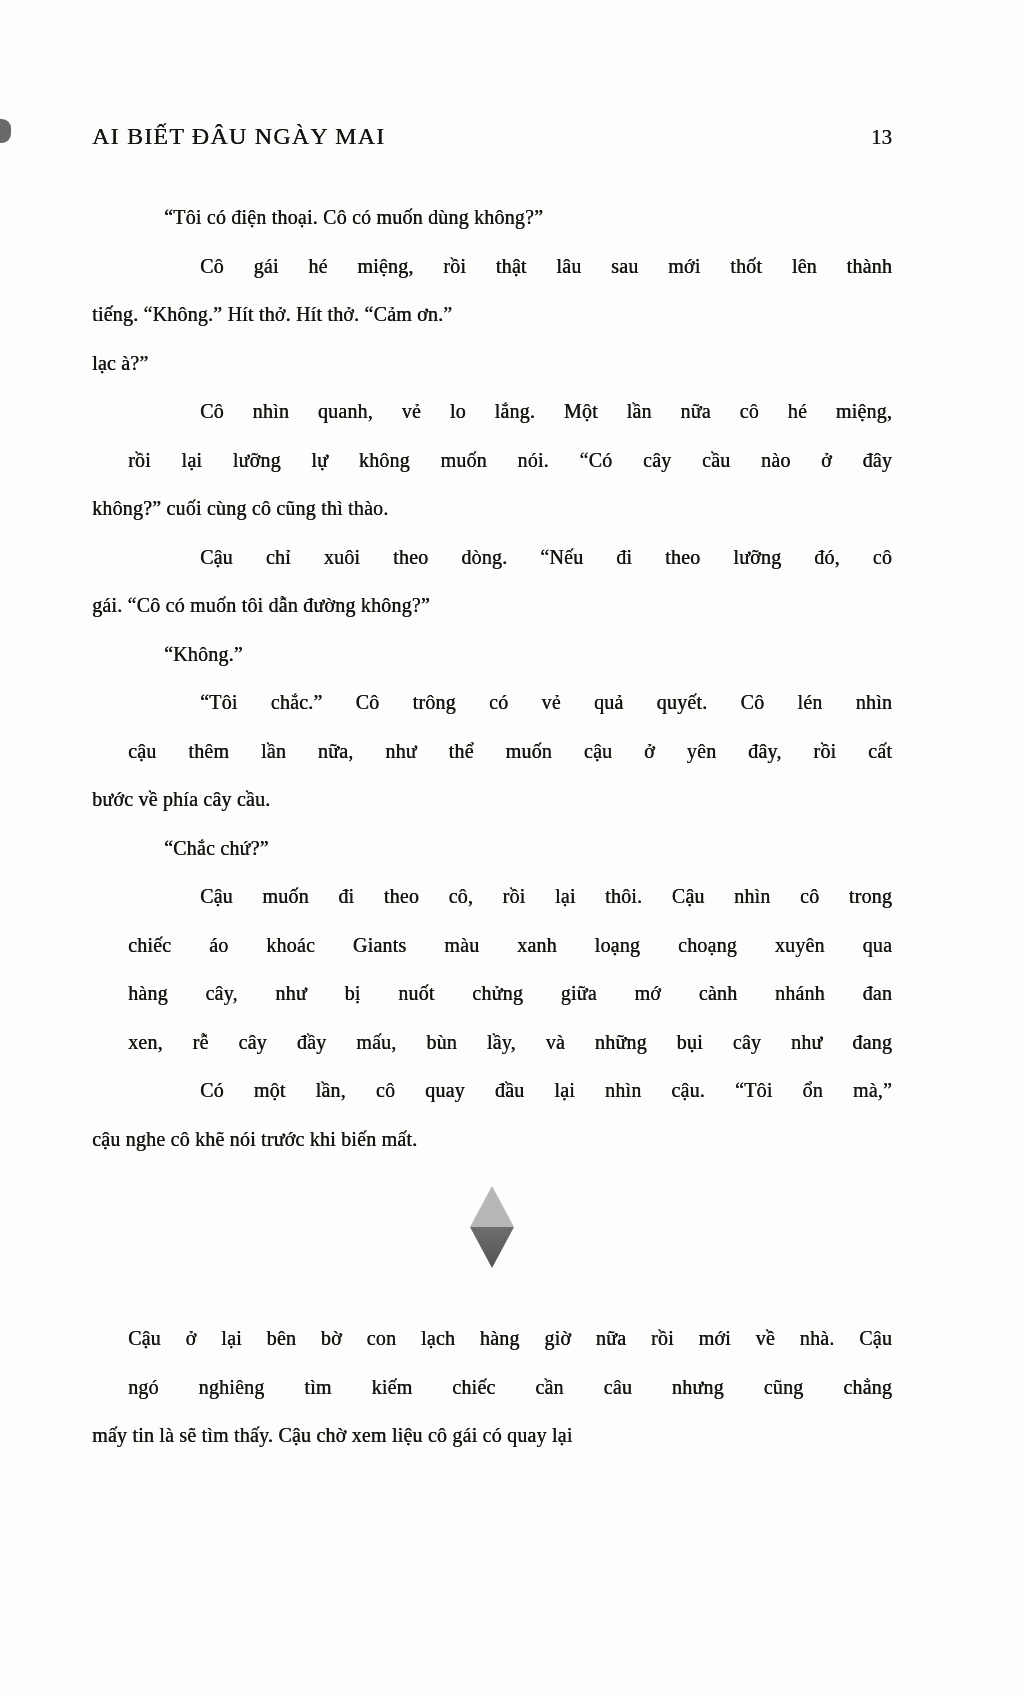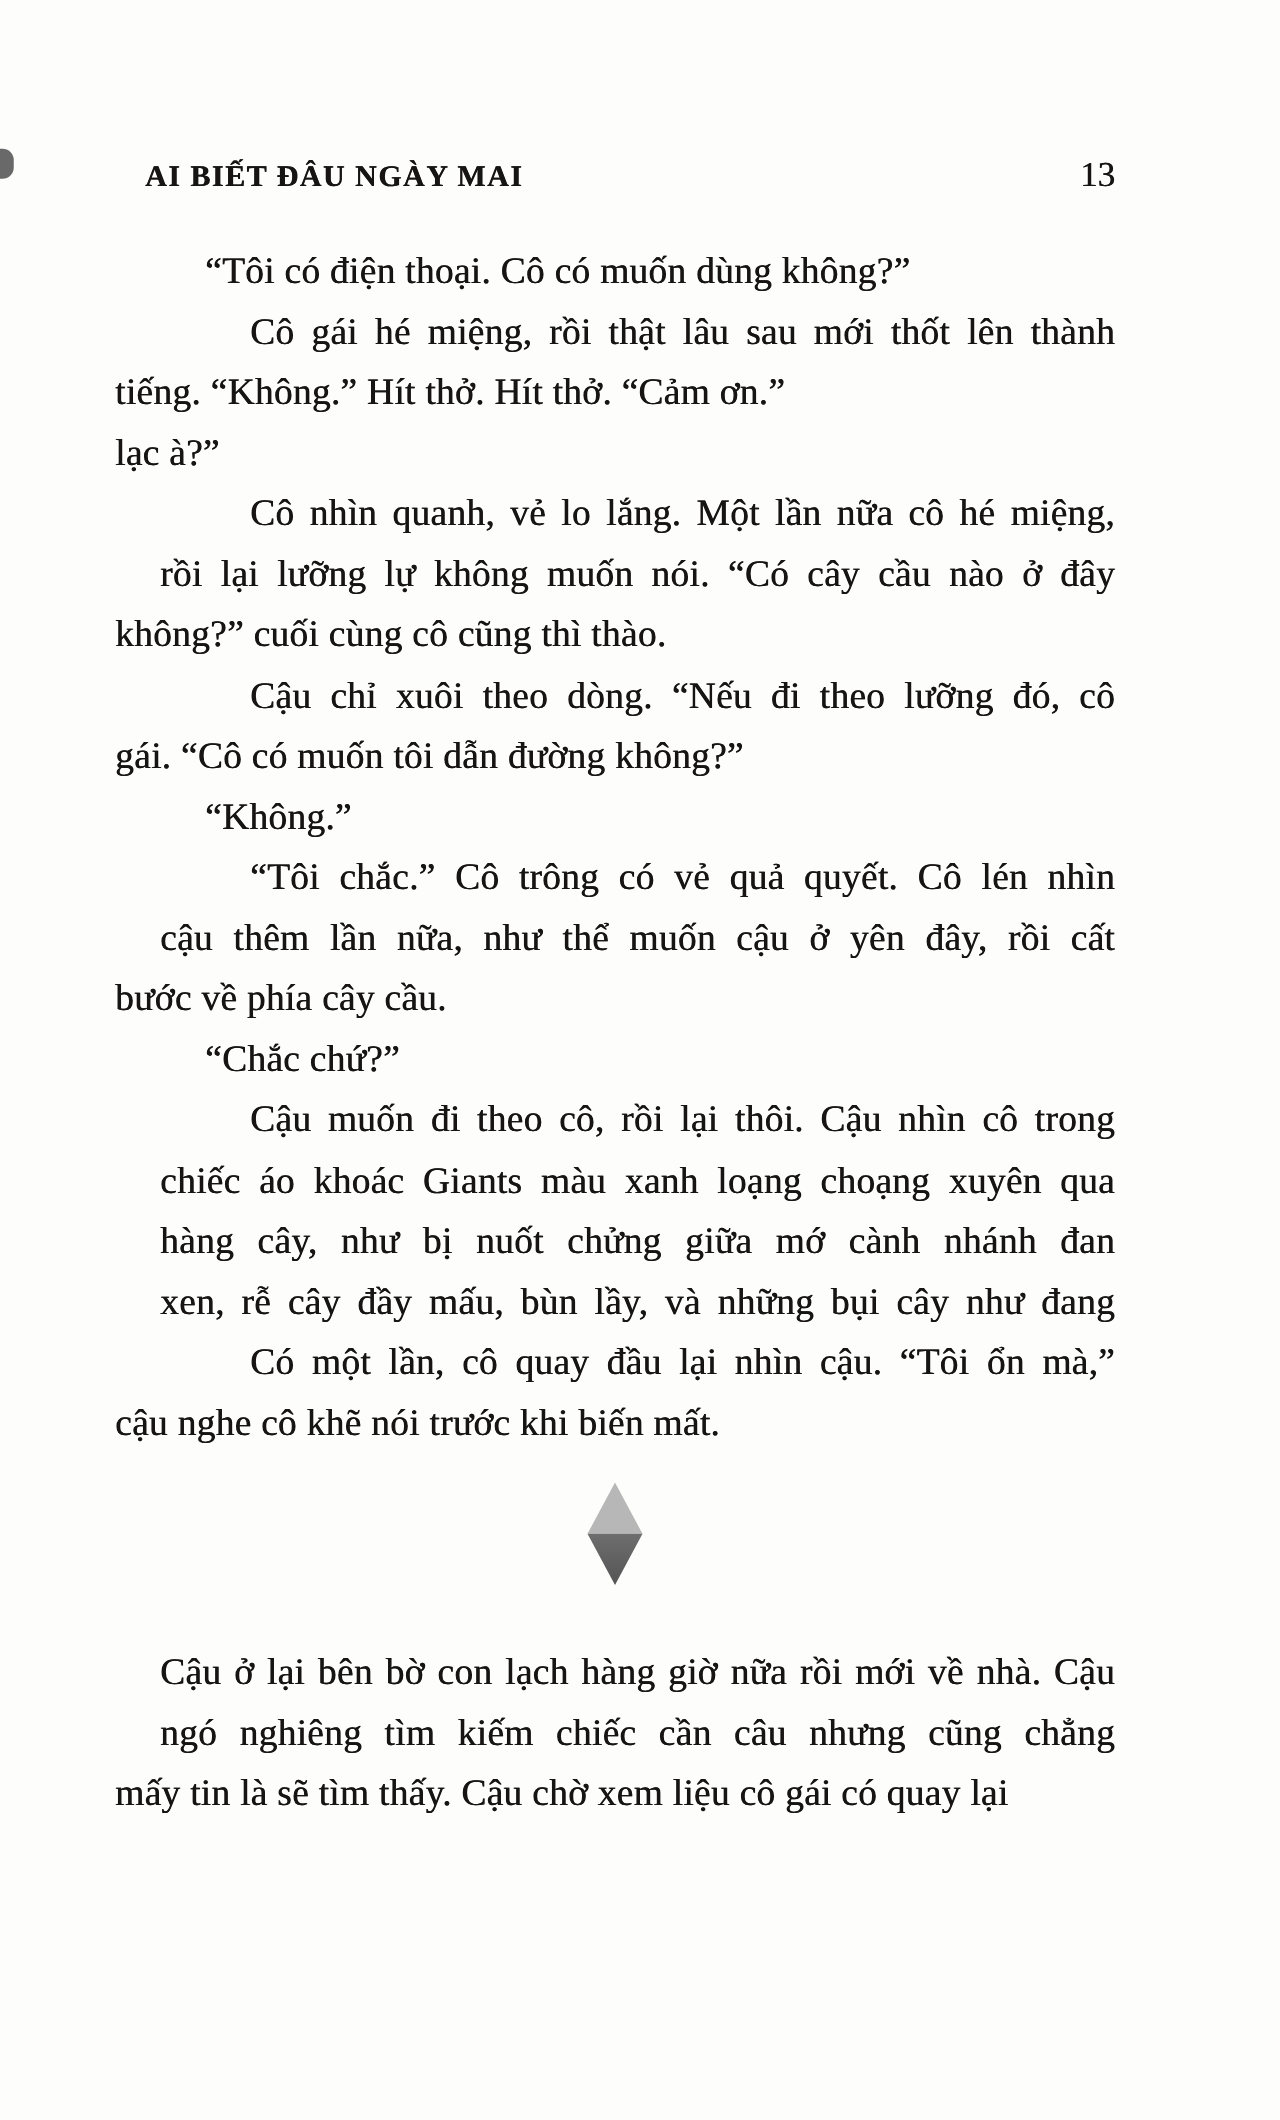--- a/index.html
+++ b/index.html
@@ -9,33 +9,32 @@
     background: var(--bg, #fdfdfb);
     color: var(--ink, #171513);
     font-family: "Liberation Serif", serif;
     overflow: hidden;
   }
   .header-row {
     position: absolute; left: 92px; top: 100px; width: 800px;
     display: flex; justify-content: space-between; align-items: baseline;
   }
   .running-title {
-    font-size: 24px; font-weight: 700; letter-spacing: 1.2px;
+    font-size: 24px; font-weight: 400; letter-spacing: 1.2px;
     text-shadow: 0.3px 0 0 currentColor;
-    margin-left: 24px;
   }
   .page-number {
-    font-size: 28px; font-weight: 400;
+    font-size: 21px; font-weight: 400;
     text-shadow: 0.3px 0 0 currentColor;
     margin-top: 25px;
   }
   main { position: absolute; left: 92px; top: 193px; width: 800px; }
   .para { margin: 0; }
   .bline {
-    font-size: 30px; line-height: 48.5px; letter-spacing: 0.2px;
+    font-size: 20px; line-height: 48.5px; letter-spacing: 0.2px;
     text-align: left;
     text-shadow: 0.4px 0 0 currentColor;
   }
   .bline.just { text-align: justify; text-align-last: justify; margin-left: 36px; }
   .bline.indent { padding-left: 72px; }
   .ornament { width: 46px; height: 82px; margin: 23px auto 46px auto; }
   .scan-artifact {
     position: absolute; left: 0; top: 119px; width: 11px; height: 24px;
     background: var(--artifact, #4f4f4f);
     border-radius: 0 9px 9px 0; opacity: 0.85;

